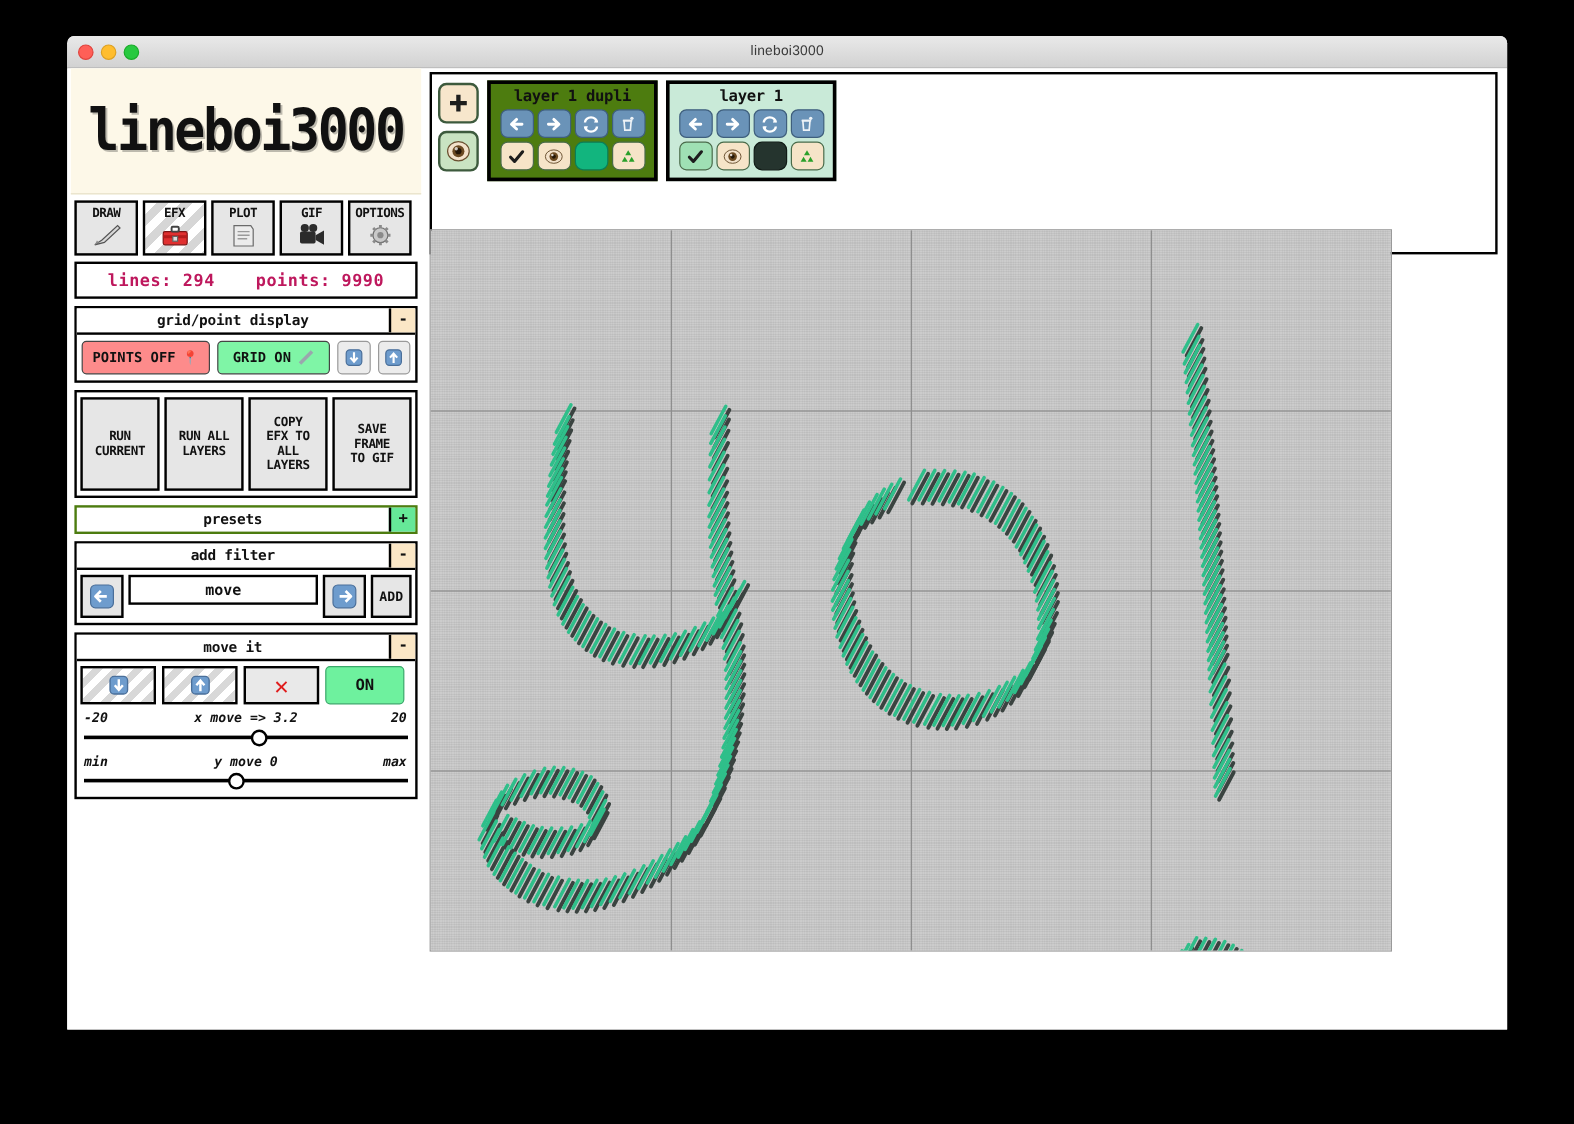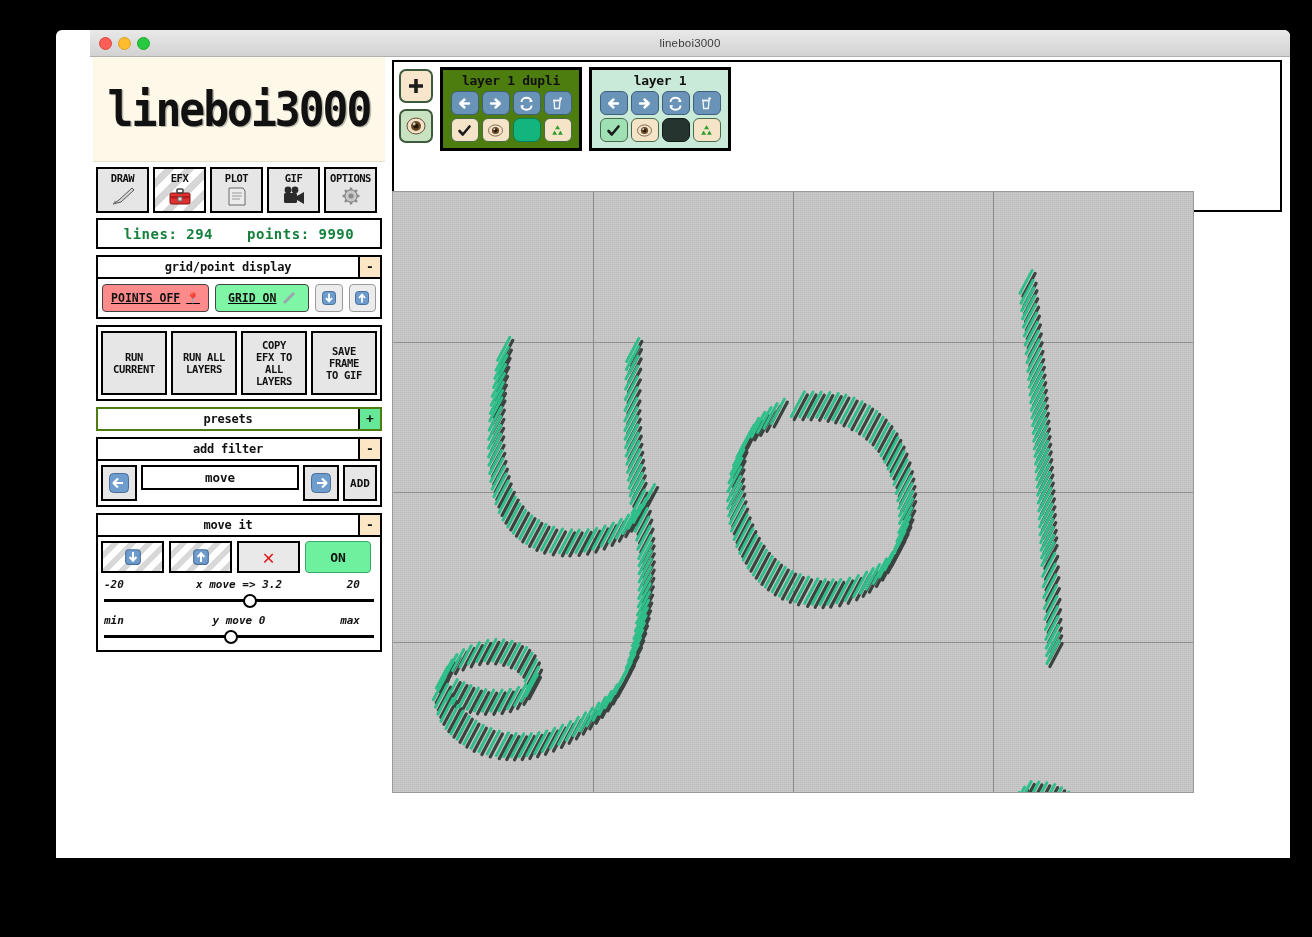--- a/index.html
+++ b/index.html
@@ -6,21 +6,20 @@
   html,body{margin:0;padding:0;}
   body{
     width:1312px;height:937px;background:#000;overflow:hidden;
     font-family:"DejaVu Sans Mono","Liberation Mono",monospace;
   }
   
   .window{
     position:absolute;left:56px;top:30px;width:1200px;height:828px;
     background:#ffffff;border-radius:6px 6px 0 0;overflow:hidden;
     box-shadow:0 2px 6px rgba(0,0,0,.5);
-    padding-left:34px;
   }
   .titlebar{
     position:relative;height:26px;
     background:linear-gradient(#e9e9e9,#d2d2d2);
     border-bottom:1px solid #b0b0b0;
     display:flex;align-items:center;
   }
   .lights{position:absolute;left:9px;top:0;height:26px;display:flex;align-items:center;gap:6px;}
   .light{width:11px;height:11px;border-radius:50%;}
   .l-red{background:#ff5f57;border:1px solid #e0443e;}
@@ -53,53 +52,53 @@
   .tab.active{
     background:repeating-linear-gradient(135deg,#ffffff 0 7px,#d6d6d6 7px 14px);
   }
   .tab-label{font-size:10.5px;font-weight:bold;color:#111;letter-spacing:-.5px;line-height:12px;}
   .tab-ico{font-size:18px;line-height:20px;margin-top:1px;}
 
   .statbar{
     margin:5px 3px 0 3px;height:27px;border:2px solid #000;background:#fff;
     display:flex;align-items:center;justify-content:center;gap:34px;
   }
-  .statbar span{font-size:14px;font-weight:bold;color:#15803d;letter-spacing:.5px;}
+  .statbar span{font-size:14px;font-weight:bold;color:#be185d;letter-spacing:.5px;}
 
   .panel{margin:6px 3px 0 3px;border:2px solid #000;background:#fff;}
   .panel-head{
     display:flex;align-items:stretch;height:20px;border-bottom:2px solid #000;background:#fff;
   }
   .panel-title{
     flex:1;text-align:center;font-size:12px;font-weight:bold;color:#111;
     line-height:20px;letter-spacing:-.2px;
   }
   .panel-toggle{
     width:20px;border-left:2px solid #000;text-align:center;font-size:13px;font-weight:bold;
     line-height:20px;cursor:pointer;color:#111;
   }
   .tg-minus{background:#fbe7c6;}
   .tg-plus{background:#66e898;}
-  .panel-body{padding:5px 4px;text-decoration:underline;}
+  .panel-body{padding:5px 4px;}
 
   .gprow{display:flex;gap:6px;align-items:center;}
   .pillbtn{
     height:26px;border:1px solid #444;border-radius:4px;display:flex;align-items:center;
     justify-content:center;gap:6px;font-size:11.5px;font-weight:bold;color:#111;cursor:pointer;
   }
   .pill-red{background:#fd8b8b;width:108px;}
   .pill-grn{background:#7ff5a6;width:95px;}
   .sqbtn{
     width:26px;height:26px;background:#ececec;border:1px solid #9a9a9a;border-radius:4px;
     display:flex;align-items:center;justify-content:center;cursor:pointer;
   }
 
   .runrow{display:flex;gap:4px;padding:4px 3px;}
   .runbtn{
-    width:66px;height:64px;background:#e6e6e6;border:2px solid #000;
+    width:66px;height:78px;background:#e6e6e6;border:2px solid #000;
     display:flex;align-items:center;justify-content:center;text-align:center;
     font-size:10.5px;font-weight:bold;line-height:12px;color:#111;cursor:pointer;
     letter-spacing:-.3px;box-sizing:border-box;
   }
 
   .barpanel{margin:6px 3px 0 3px;border:2px solid #4d7c0f;background:#fff;height:20px;display:flex;}
 
   .filterrow{display:flex;gap:4px;align-items:stretch;padding:4px 3px;}
   .navbtn{
     width:36px;height:36px;background:#e6e6e6;border:2px solid #000;
@@ -121,21 +120,21 @@
     justify-content:center;cursor:pointer;box-sizing:border-box;
     background:repeating-linear-gradient(135deg,#ffffff 0 6px,#d8d8d8 6px 12px);
   }
   .mvbtn.plain{background:#e9e9e9;}
   .mvbtn.on{background:#6ef19e;border:1px solid #3aa86a;border-radius:4px;
             font-size:13px;font-weight:bold;color:#111;width:66px;}
 
   .slider-wrap{padding:3px 6px 6px 6px;font-style:italic;}
   .slider-labels{position:relative;height:15px;}
   .sl-min{position:absolute;left:0;top:0;font-size:11px;font-weight:bold;color:#111;}
-  .sl-max{position:absolute;right:14px;top:0;font-size:11px;font-weight:bold;color:#111;}
+  .sl-max{position:absolute;right:1px;top:0;font-size:11px;font-weight:bold;color:#111;}
   .sl-mid{position:absolute;width:100%;text-align:center;top:0;font-size:11px;font-weight:bold;color:#111;}
   .slider-track{position:relative;height:14px;margin-top:1px;}
   .slider-track .line{position:absolute;top:5px;left:0;right:0;height:3px;background:#000;}
   .knob{
     position:absolute;top:0;width:14px;height:14px;border-radius:50%;
     background:#fff;border:2px solid #000;box-sizing:border-box;cursor:pointer;
   }
 
   
   .layerstrip{

